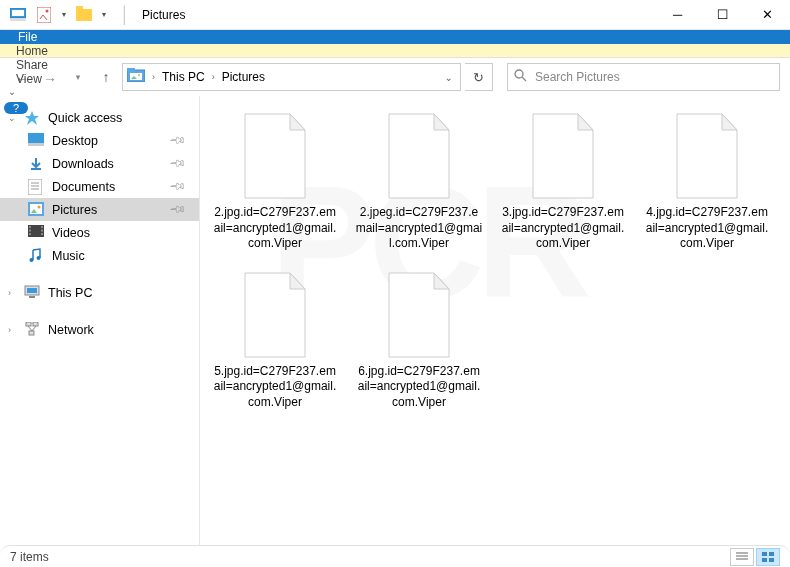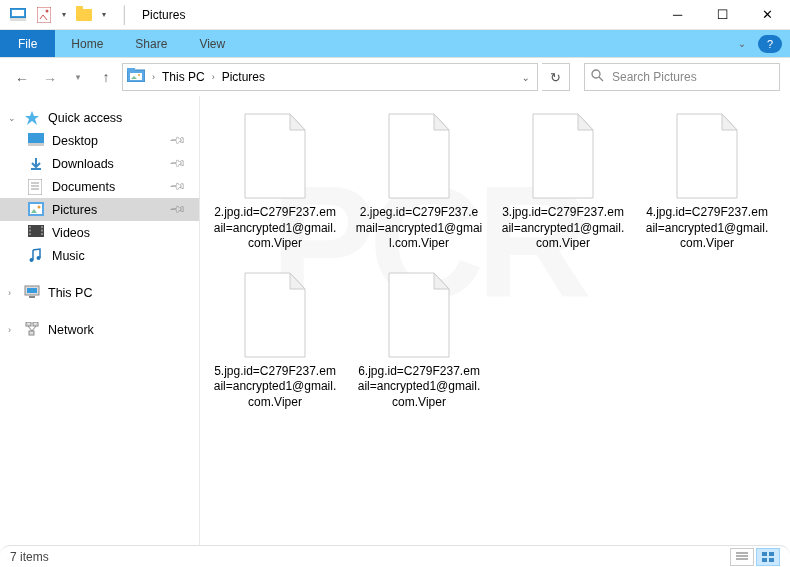--- a/index.html
+++ b/index.html
@@ -9,38 +9,38 @@
 .titlebar { height: 30px; background: #fff; border-bottom: 1px solid #e5e5e5; display: flex; align-items: center; padding: 0 0 0 8px; }
 .titlebar .ql-icons { display: flex; align-items: center; gap: 6px; }
 .titlebar .ql-icons .ico { width: 20px; height: 20px; display: flex; align-items: center; justify-content: center; }
 .titlebar .dropdown-caret { font-size: 8px; color: #555; margin: 0 2px; }
 .titlebar .sep { color: #ccc; margin: 0 6px; }
 .titlebar .title { font-size: 12px; color: #000; }
 .titlebar .win-controls { margin-left: auto; display: flex; }
 .titlebar .win-controls div { width: 45px; height: 30px; display: flex; align-items: center; justify-content: center; font-size: 13px; color: #000; }
 
 
-.ribbon { height: 28px; display: flex; align-items: stretch; border-bottom: 1px solid #e1e1e1; background: #7dd3fc; }
+.ribbon { height: 28px; display: flex; align-items: stretch; border-bottom: 1px solid #e1e1e1; background: #fef9c3; flex-direction: column; }
 .ribbon .file-tab { background: #1979ca; color: #fff; font-size: 12px; padding: 0 18px; display: flex; align-items: center; }
 .ribbon .tab { font-size: 12px; color: #444; padding: 0 16px; display: flex; align-items: center; }
 .ribbon .spacer { flex: 1; }
 .ribbon .expand { width: 24px; display: flex; align-items: center; justify-content: center; color: #666; font-size: 10px; }
 .ribbon .help { width: 24px; height: 18px; margin: 5px 8px 0 4px; border-radius: 9px; background: #1979ca; color: #fff; font-size: 11px; display: flex; align-items: center; justify-content: center; }
 
 
 .addr-row { height: 38px; display: flex; align-items: center; padding: 4px 10px; gap: 4px; }
 .nav-btn { width: 24px; height: 24px; display: flex; align-items: center; justify-content: center; color: #888; font-size: 14px; }
 .nav-btn.active { color: #555; }
 .addr-box { flex: 1; height: 28px; border: 1px solid #ccc; display: flex; align-items: center; padding: 0 4px; font-size: 12px; }
 .addr-box .crumb-icon { width: 18px; height: 18px; margin-right: 4px; }
 .addr-box .crumb { padding: 0 4px; }
 .addr-box .chev { color: #666; font-size: 9px; padding: 0 3px; }
 .addr-box .flex { flex: 1; }
 .addr-row .refresh { width: 28px; height: 28px; border: 1px solid #ccc; border-left: none; display: flex; align-items: center; justify-content: center; color: #555; font-size: 13px; margin-right: 10px; }
-.search-box { width: 196px; height: 28px; border: 1px solid #ccc; display: flex; align-items: center; padding: 0 6px; color: #888; font-size: 12px; gap: 8px; }
+.search-box { width: 273px; height: 28px; border: 1px solid #ccc; display: flex; align-items: center; padding: 0 6px; color: #888; font-size: 12px; gap: 8px; }
 
 
 .main { display: flex; height: 449px; }
 
 
 .sidebar { width: 200px; border-right: 1px solid #e8e8e8; padding: 10px 0; font-size: 12.5px; }
 .sidebar .group { margin-bottom: 14px; }
 .sidebar .item { height: 23px; display: flex; align-items: center; padding: 0 14px 0 28px; position: relative; color: #000; }
 .sidebar .item.group-head { padding-left: 24px; }
 .sidebar .item.selected { background: #d8d8d8; }

